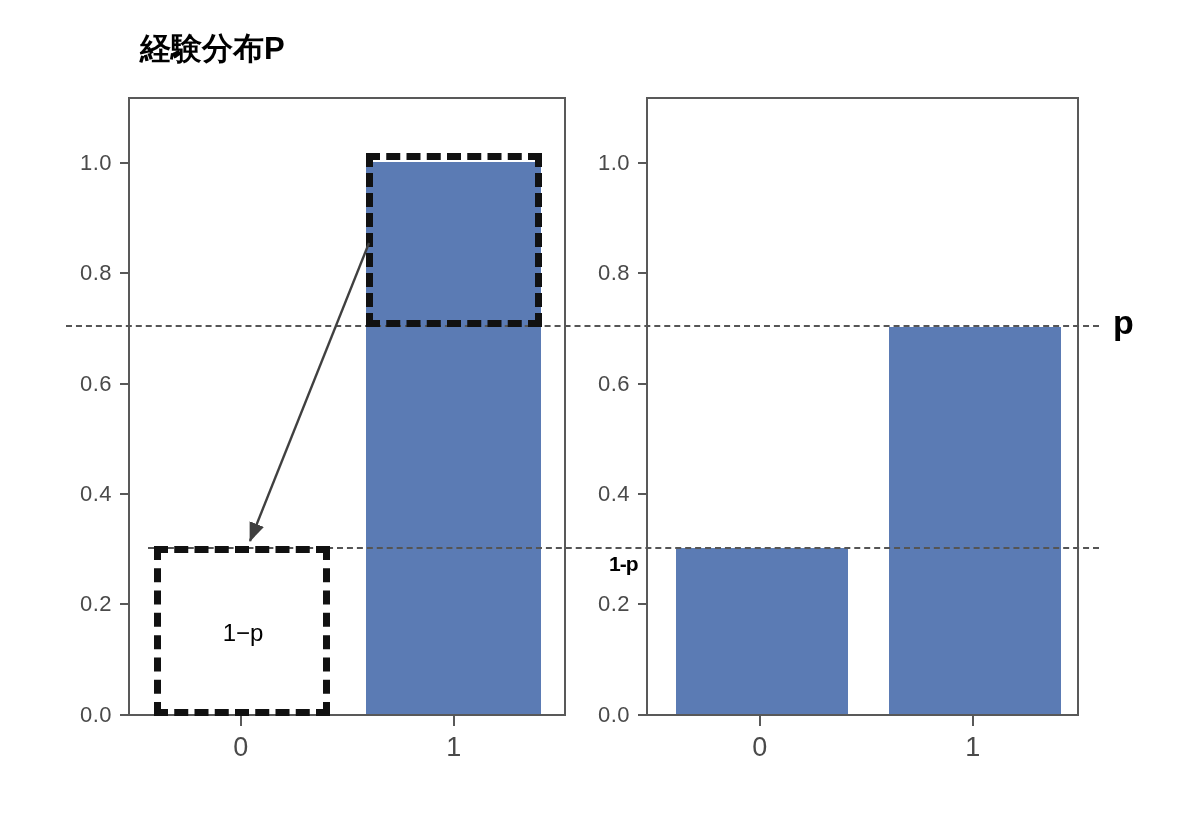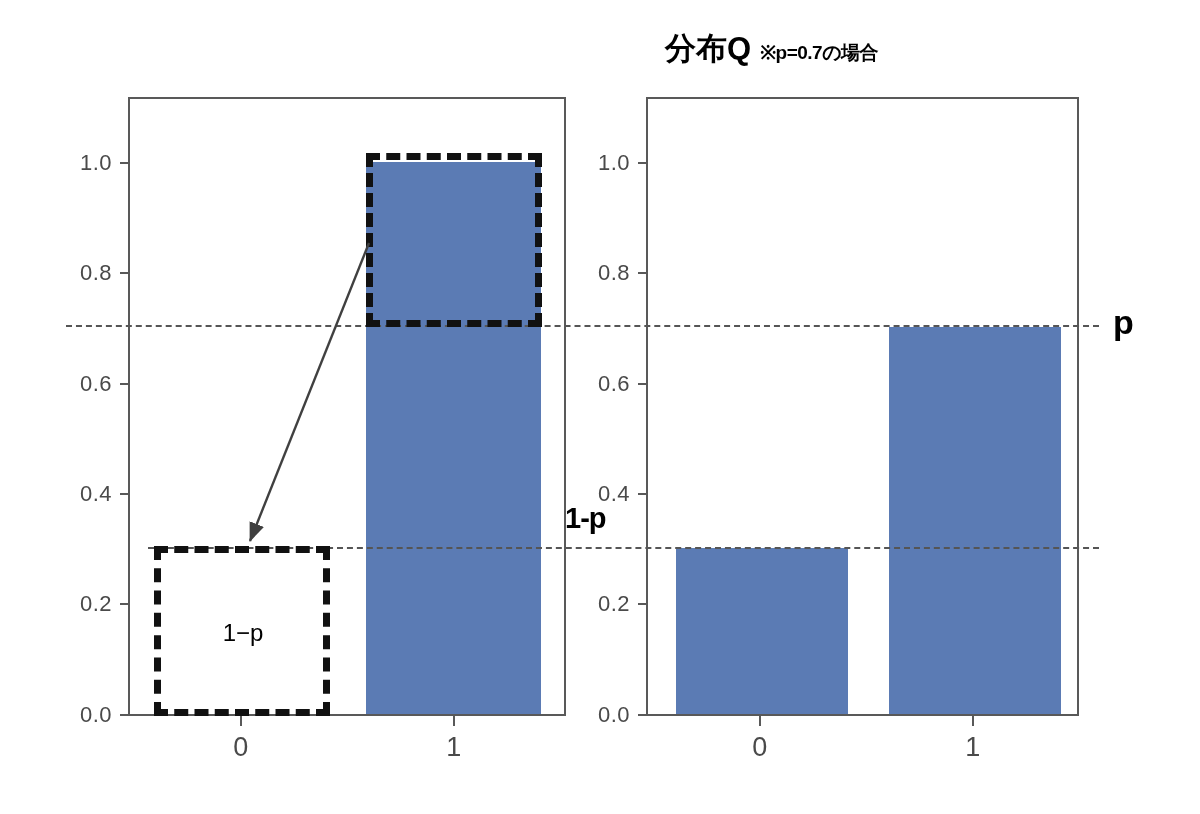--- a/index.html
+++ b/index.html
@@ -127,40 +127,40 @@
 
   
   .annot {
     position: absolute;
     font-weight: bold;
     color: #000000;
     white-space: nowrap;
     line-height: 1;
   }
   #annot-p   { left: 1113px; top: 305px; font-size: 34px; }
-  #annot-1mp { left: 565px;  top: 504px; font-size: 29px; letter-spacing: -1px; }
+  #annot-1mp { left: 565px;  top: 553px; font-size: 21px; letter-spacing: -1px; padding-left: 44px; }
 
   
   #arrow-layer {
     position: absolute;
     left: 0; top: 0;
     width: 1200px;
     height: 814px;
     pointer-events: none;
   }
 </style>
 </head>
 <body>
 
 <div id="stage">
 
-
-  <div class="title" id="title-right">
-    <span>分布Q</span><span id="title-right-note">※p=0.7の場合</span>
+  <div class="title" id="title-left">
+    <span>経験分布P</span>
   </div>
+
 
   <div class="plot-frame" id="plot-left">
     <div class="plot-inner">
 
       <div class="bar" style="left:236px; width:175px; height:552px;"></div>
 
     </div>
   </div>
 
   <div class="ytick" style="left:120px; top:714px;"></div>

